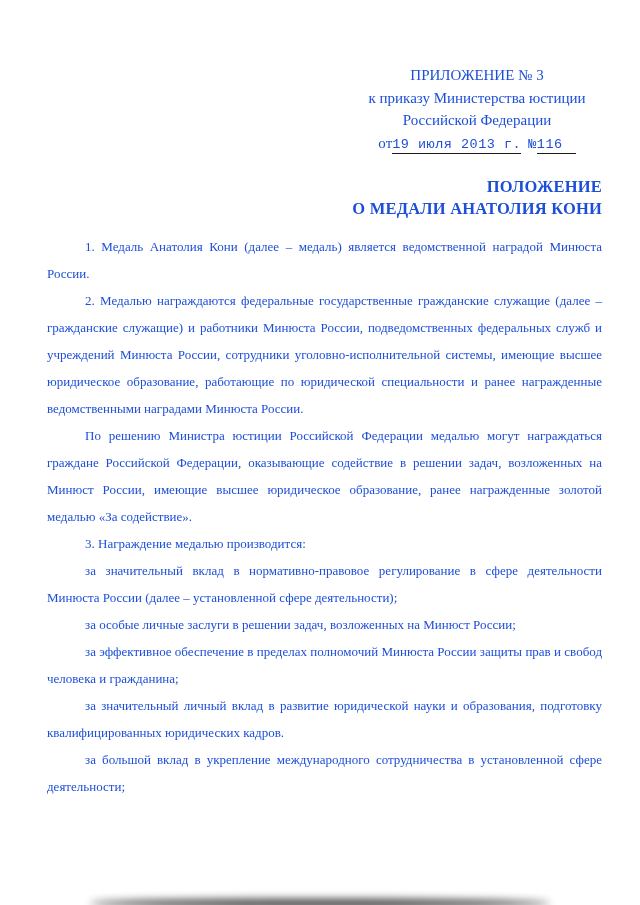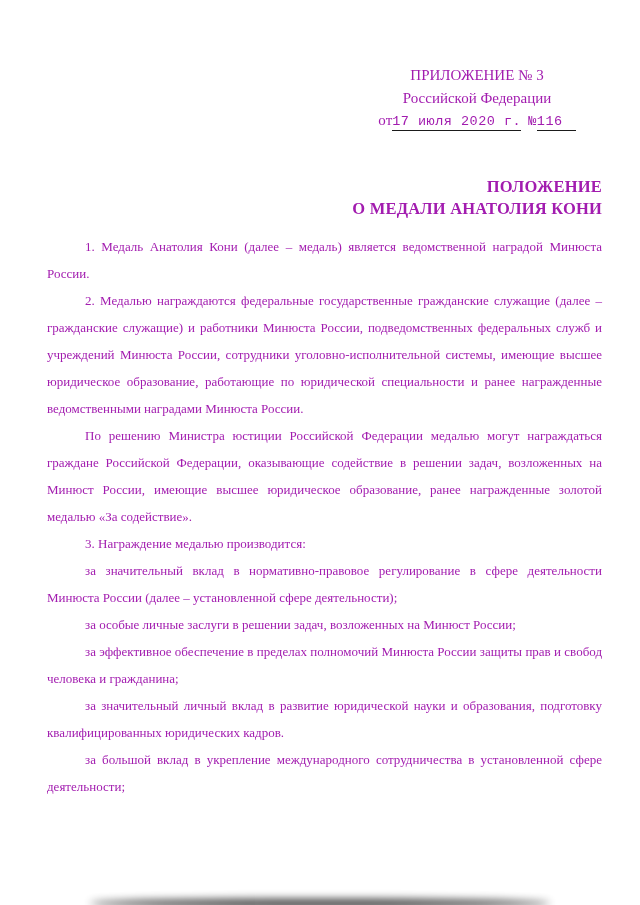--- a/index.html
+++ b/index.html
@@ -1,21 +1,21 @@
 <!DOCTYPE html>
 <html><head>
 <meta charset="utf-8">
 <style>
   html,body{margin:0;padding:0;background:#ffffff;}
   .page{
     position:relative;
     width:640px;height:905px;
     background:#ffffff;
     font-family:"Liberation Serif", serif;
-    color:#a21caf;
+    color:#1d4ed8;
     overflow:hidden;
   }
   
   .appendix-header{
     position:absolute;top:64px;left:356px;width:242px;
     text-align:center;
     font-size:15px;line-height:22.5px;
     white-space:nowrap;
   }
   .date-line{margin-top:0;}
@@ -59,22 +59,23 @@
     opacity:0.75;
   }
 </style>
 </head>
 <body>
 
 <div class="page">
 
   <div class="appendix-header">
     <div>ПРИЛОЖЕНИЕ № 3</div>
+    <div>к приказу Министерства юстиции</div>
     <div>Российской Федерации</div>
-    <div class="date-line"><span class="date-prefix">от</span><span class="tw u">17 июля 2020 г.</span><span class="tw num-sign">№</span><span class="tw u num-underlined">116</span></div>
+    <div class="date-line"><span class="date-prefix">от</span><span class="tw u">19 июля 2013 г.</span><span class="tw num-sign">№</span><span class="tw u num-underlined">116</span></div>
   </div>
 
   <div class="doc-title">
     <div>ПОЛОЖЕНИЕ</div>
     <div>О МЕДАЛИ АНАТОЛИЯ КОНИ</div>
   </div>
 
   <div class="doc-body">
     <p>1. Медаль Анатолия Кони (далее – медаль) является ведомственной наградой Минюста России.</p>
     <p>2. Медалью награждаются федеральные государственные гражданские служащие (далее – гражданские служащие) и работники Минюста России, подведомственных федеральных служб и учреждений Минюста России, сотрудники уголовно-исполнительной системы, имеющие высшее юридическое образование, работающие по юридической специальности и ранее награжденные ведомственными наградами Минюста России.</p>

